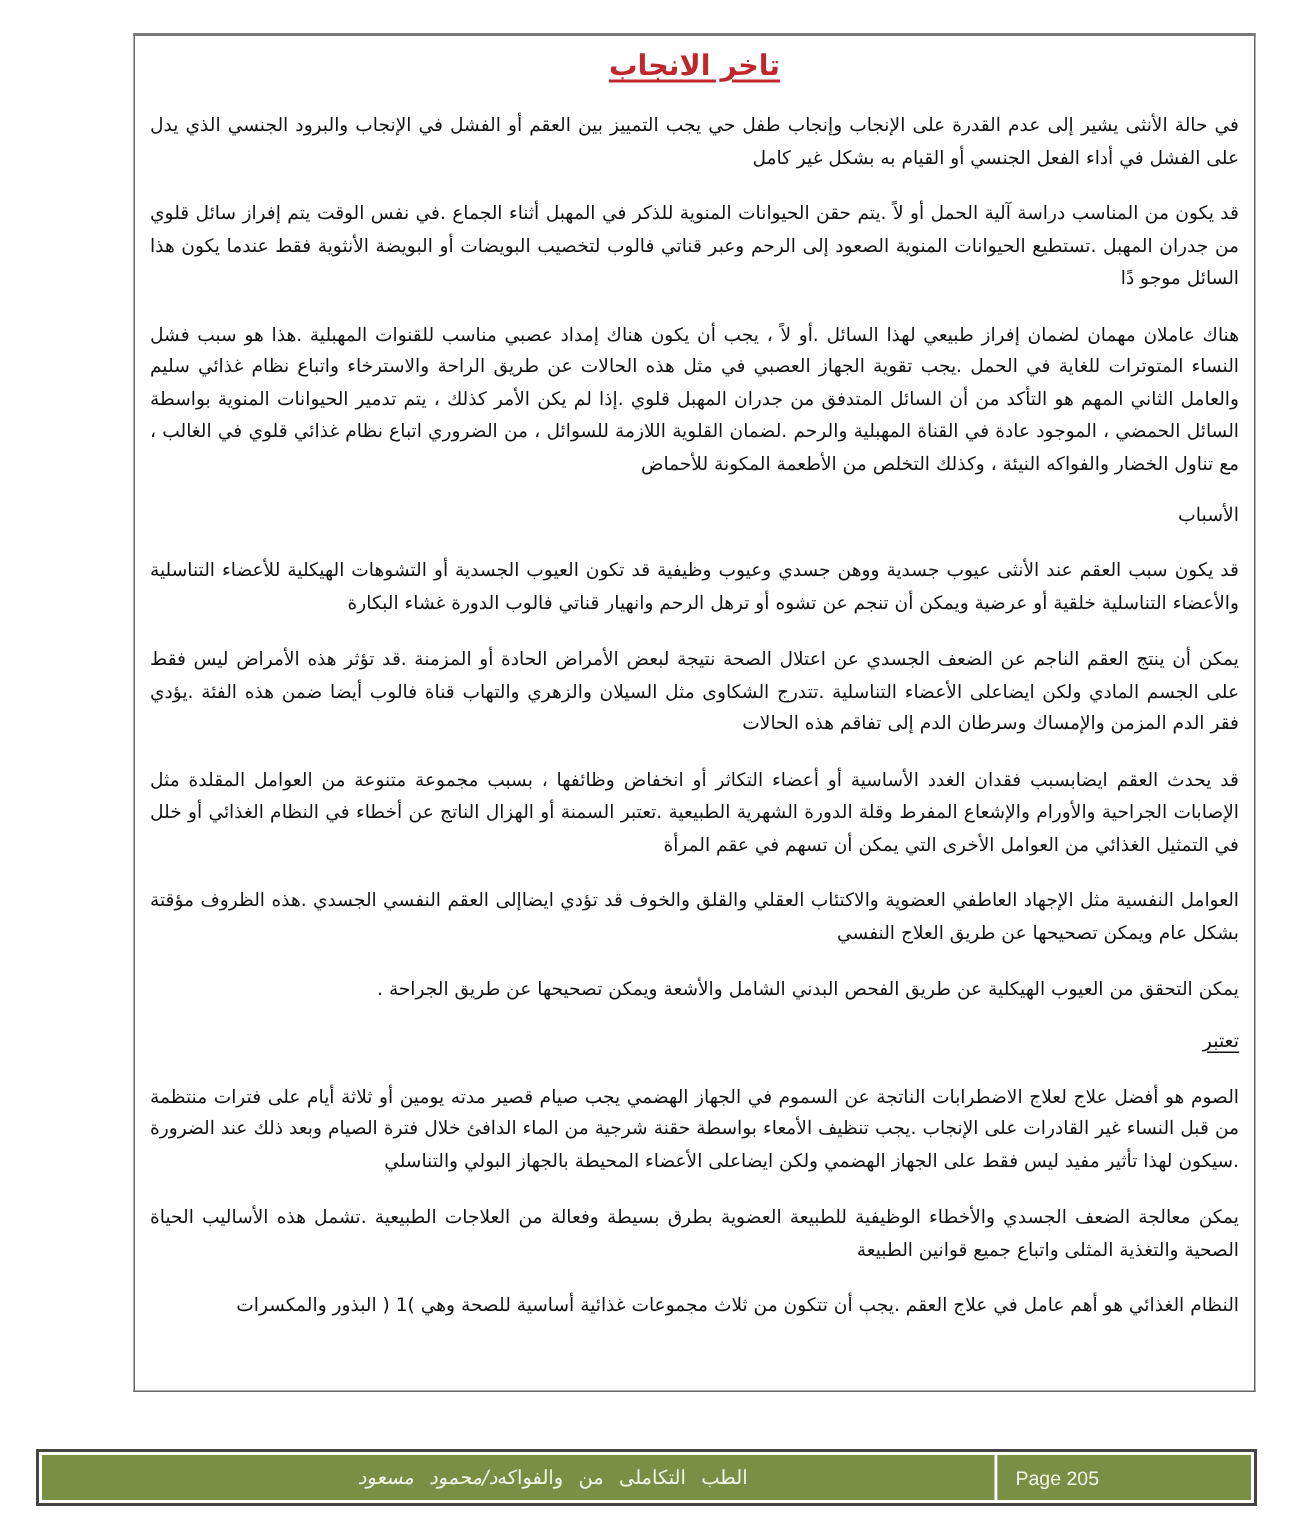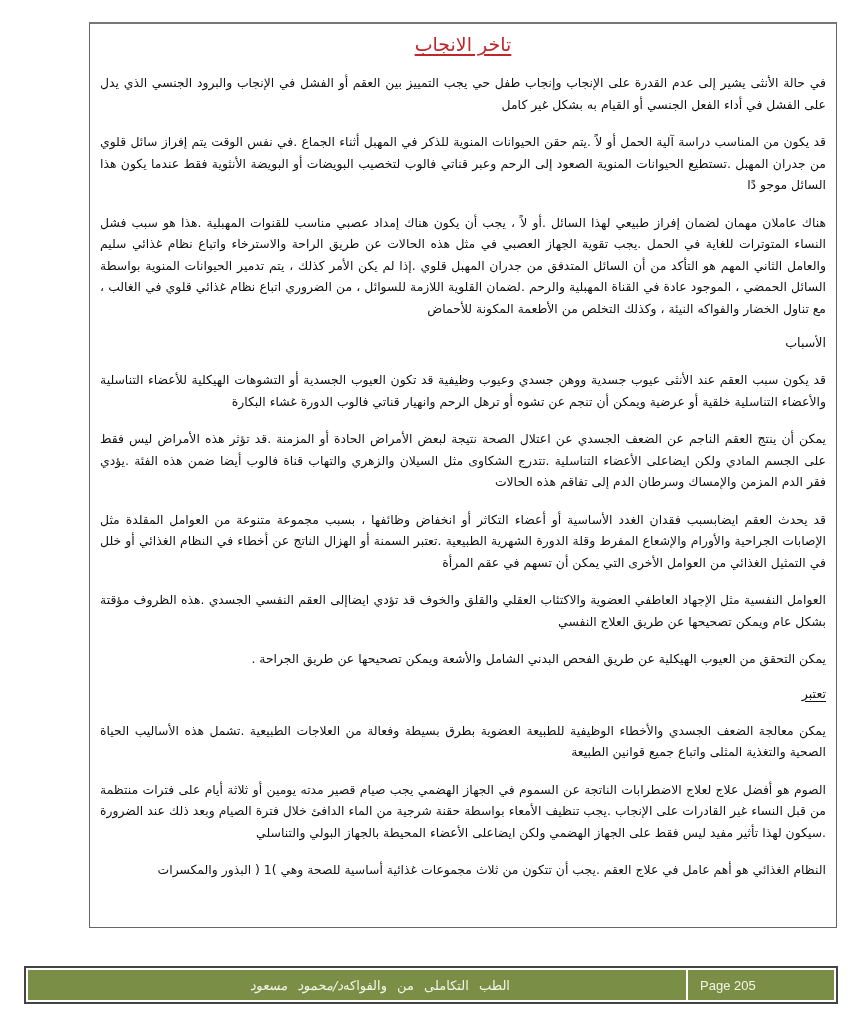--- a/index.html
+++ b/index.html
@@ -4,21 +4,21 @@
 <style>
   html, body { margin: 0; padding: 0; background: #ffffff; }
   body { width: 860px; height: 1024px; position: relative; overflow: hidden;
          font-family: "DejaVu Sans", "Liberation Sans", sans-serif; color: #111; }
   .page-box {
     position: absolute; left: 89px; top: 22px; width: 748px; height: 906px;
     border: 1px solid #666; border-top: 2px solid #777; box-sizing: border-box;
     direction: rtl; padding: 6px 10px 0 10px; overflow: hidden;
   }
   .title {
-    text-align: center; color: #c0272d; font-weight: normal; font-size: 19px;
+    text-align: center; color: #c0272d; font-weight: bold; font-size: 19px;
     text-decoration: underline; text-decoration-thickness: 2px; text-underline-offset: 3px;
     margin: 2px 0 14px 0; line-height: 24px;
   }
   p.para {
     margin: 16px 0 14px 0; font-size: 12.4px; line-height: 21.5px; text-align: justify;
     text-align-last: right;
   }
   .heading {
     font-weight: normal; font-size: 12.6px; margin: 4px 0 14px 0; line-height: 20px;
   }
@@ -28,21 +28,21 @@
     border: 2px solid #444; box-sizing: border-box; background: #ffffff; padding: 2px;
   }
   .footer-inner { display: flex; height: 100%; direction: ltr; }
   .footer-title {
     flex: 1; background: #7a8f45; color: #f2f5e6; display: flex; align-items: center;
     justify-content: center; font-size: 13px; letter-spacing: 2px; direction: rtl;
     border-right: 2px solid #ffffff; word-spacing: 6px;
   }
   .footer-title .author { margin-left: 46px; font-style: italic; }
   .footer-page {
-    width: 146px; background: #7a8f45; color: #f2f5e6; display: flex; align-items: center;
+    width: 169px; background: #7a8f45; color: #f2f5e6; display: flex; align-items: center;
     padding-left: 12px; box-sizing: border-box; font-size: 13px;
     font-family: "Liberation Sans", sans-serif;
   }
 </style>
 </head>
 <body>
 
 <div class="page-box">
   <div class="title">تاخر الانجاب</div>
 
@@ -56,22 +56,22 @@
     <div class="heading">الأسباب</div>
     <p class="para">قد يكون سبب العقم عند الأنثى عيوب جسدية ووهن جسدي وعيوب وظيفية قد تكون العيوب الجسدية أو التشوهات الهيكلية للأعضاء التناسلية والأعضاء التناسلية خلقية أو عرضية ويمكن أن تنجم عن تشوه أو ترهل الرحم وانهيار قناتي فالوب الدورة غشاء البكارة</p>
     <p class="para">يمكن أن ينتج العقم الناجم عن الضعف الجسدي عن اعتلال الصحة نتيجة لبعض الأمراض الحادة أو المزمنة .قد تؤثر هذه الأمراض ليس فقط على الجسم المادي ولكن ايضاعلى الأعضاء التناسلية .تتدرج الشكاوى مثل السيلان والزهري والتهاب قناة فالوب أيضا ضمن هذه الفئة .يؤدي فقر الدم المزمن والإمساك وسرطان الدم إلى تفاقم هذه الحالات</p>
     <p class="para">قد يحدث العقم ايضابسبب فقدان الغدد الأساسية أو أعضاء التكاثر أو انخفاض وظائفها ، بسبب مجموعة متنوعة من العوامل المقلدة مثل الإصابات الجراحية والأورام والإشعاع المفرط وقلة الدورة الشهرية الطبيعية .تعتبر السمنة أو الهزال الناتج عن أخطاء في النظام الغذائي أو خلل في التمثيل الغذائي من العوامل الأخرى التي يمكن أن تسهم في عقم المرأة</p>
     <p class="para">العوامل النفسية مثل الإجهاد العاطفي العضوية والاكتئاب العقلي والقلق والخوف قد تؤدي ايضاإلى العقم النفسي الجسدي .هذه الظروف مؤقتة بشكل عام ويمكن تصحيحها عن طريق العلاج النفسي</p>
     <p class="para">يمكن التحقق من العيوب الهيكلية عن طريق الفحص البدني الشامل والأشعة ويمكن تصحيحها عن طريق الجراحة .</p>
   </section>
 
   <section>
     <div class="heading underlined">تعتبر</div>
+    <p class="para">الصوم هو أفضل علاج لعلاج الاضطرابات الناتجة عن السموم في الجهاز الهضمي يجب صيام قصير مدته يومين أو ثلاثة أيام على فترات منتظمة من قبل النساء غير القادرات على الإنجاب .يجب تنظيف الأمعاء بواسطة حقنة شرجية من الماء الدافئ خلال فترة الصيام وبعد ذلك عند الضرورة .سيكون لهذا تأثير مفيد ليس فقط على الجهاز الهضمي ولكن ايضاعلى الأعضاء المحيطة بالجهاز البولي والتناسلي</p>
     <p class="para">يمكن معالجة الضعف الجسدي والأخطاء الوظيفية للطبيعة العضوية بطرق بسيطة وفعالة من العلاجات الطبيعية .تشمل هذه الأساليب الحياة الصحية والتغذية المثلى واتباع جميع قوانين الطبيعة</p>
-    <p class="para">الصوم هو أفضل علاج لعلاج الاضطرابات الناتجة عن السموم في الجهاز الهضمي يجب صيام قصير مدته يومين أو ثلاثة أيام على فترات منتظمة من قبل النساء غير القادرات على الإنجاب .يجب تنظيف الأمعاء بواسطة حقنة شرجية من الماء الدافئ خلال فترة الصيام وبعد ذلك عند الضرورة .سيكون لهذا تأثير مفيد ليس فقط على الجهاز الهضمي ولكن ايضاعلى الأعضاء المحيطة بالجهاز البولي والتناسلي</p>
     <p class="para">النظام الغذائي هو أهم عامل في علاج العقم .يجب أن تتكون من ثلاث مجموعات غذائية أساسية للصحة وهي )1 ( البذور والمكسرات</p>
   </section>
 </div>
 
 <div class="footer">
   <div class="footer-inner">
     <div class="footer-title">
       <span>الطب التكاملى من والفواكه</span>
       <span class="author">د/محمود مسعود</span>
     </div>

